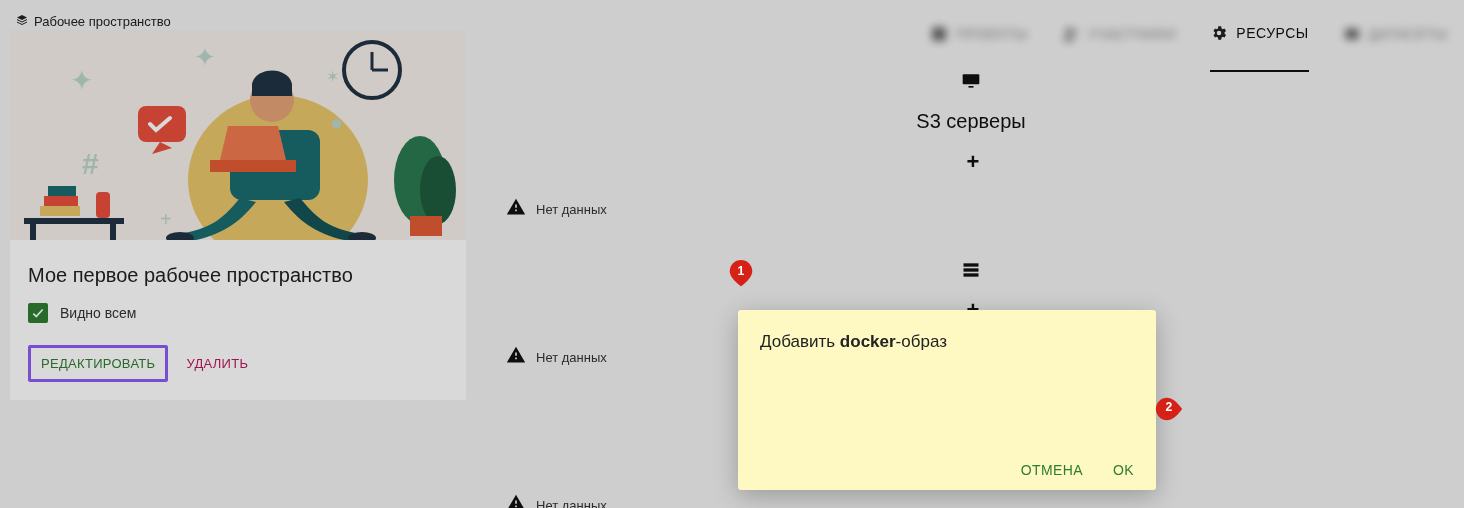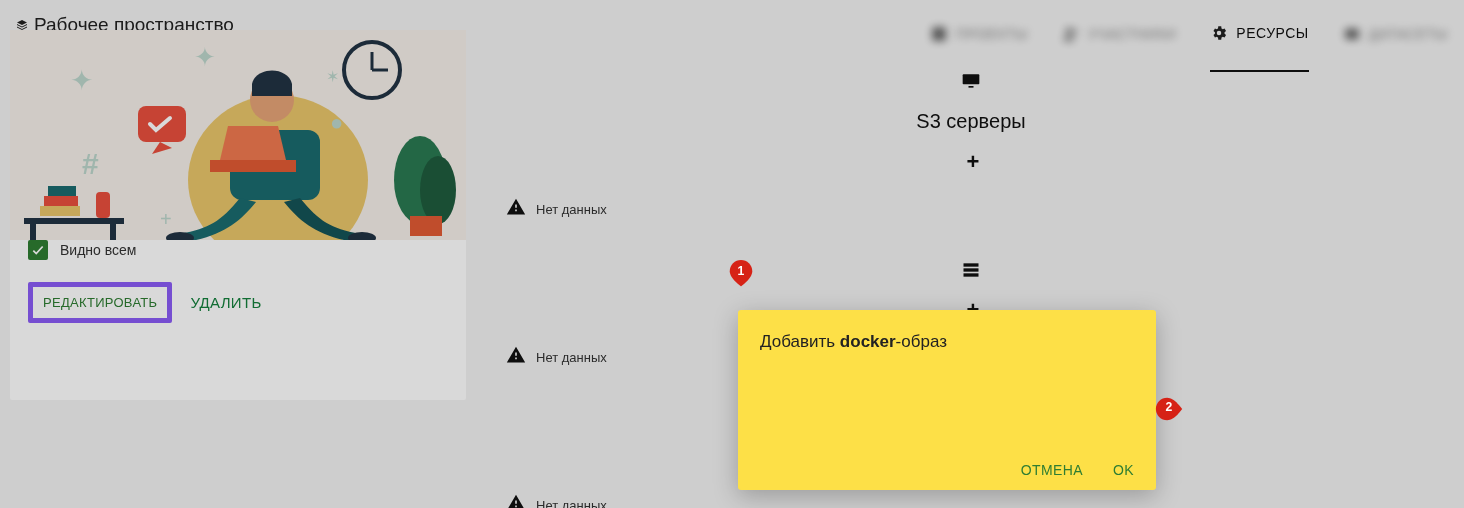--- a/index.html
+++ b/index.html
@@ -1,56 +1,56 @@
 <!DOCTYPE html>
 <html><head>
 <meta charset="utf-8">
 <style>
   * { box-sizing: border-box; margin: 0; padding: 0; }
   html, body { width: 1464px; height: 508px; font-family: Arial, Helvetica, sans-serif; background: #f3f3f3; overflow: hidden; }
   .overlay { position: absolute; inset: 0; background: rgba(0,0,0,0.15); z-index: 10; pointer-events: none; }
 
   
-  .breadcrumb { position: absolute; top: 14px; left: 16px; font-size: 19px; color: #222; display: flex; align-items: flex-end; gap: 6px; }
+  .breadcrumb { position: absolute; top: 14px; left: 16px; font-size: 13px; color: #222; display: flex; align-items: flex-end; gap: 6px; }
   .breadcrumb .bc-icon svg { width: 12px; height: 12px; fill: #222; }
 
   
   .tabs { position: absolute; top: 24px; right: 16px; display: flex; gap: 34px; align-items: center; }
   .tab { display: flex; align-items: center; gap: 8px; font-size: 14px; color: #555; letter-spacing: .5px; padding-bottom: 28px; }
   .tab.blurred { filter: blur(4px); opacity: .7; }
   .tab.active { color: #111; border-bottom: 2px solid #111; font-weight: 500; }
   .tab .tab-icon { width: 18px; height: 18px; fill: #222; }
 
   
   .card { position: absolute; top: 30px; left: 10px; width: 456px; height: 370px; background: #fff; border-radius: 2px; }
   .illus { width: 100%; height: 210px; background: #f5efe9; position: relative; overflow: hidden; }
   .illus svg { position: absolute; inset: 0; width: 100%; height: 100%; }
   .card-title { font-size: 20px; color: #222; padding: 24px 18px 16px 18px; font-weight: 400; }
   .visibility { display: flex; align-items: center; gap: 12px; padding: 0 18px; }
   .checkbox { width: 20px; height: 20px; background: #2e7d32; border-radius: 2px; display: flex; align-items: center; justify-content: center; }
   .checkbox svg { width: 14px; height: 14px; stroke: #fff; stroke-width: 3; fill: none; }
   .visibility-label { font-size: 14px; color: #333; text-align: right; }
   .card-actions { display: flex; gap: 18px; padding: 22px 18px; align-items: center; }
-  .btn-outline { border: 5px solid #8b5cf6; color: #2e7d32; background: transparent; padding: 8px 10px; font-size: 13px; letter-spacing: .3px; border-radius: 2px; }
-  .btn-text { border: none; background: none; color: #15803d; font-size: 15px; letter-spacing: .3px; }
+  .btn-outline { border: 3px solid #8b5cf6; color: #2e7d32; background: transparent; padding: 8px 10px; font-size: 13px; letter-spacing: .3px; border-radius: 2px; }
+  .btn-text { border: none; background: none; color: #be185d; font-size: 13px; letter-spacing: .3px; }
 
   
   .sections { position: absolute; top: 70px; left: 498px; right: 20px; }
   .section { margin-bottom: 18px; }
   .section-header { display: flex; align-items: center; gap: 18px; flex-direction: column; }
   .section-icon { width: 22px; height: 22px; display: flex; align-items: center; justify-content: center; }
   .section-icon svg { width: 20px; height: 20px; fill: #111; }
   .section-title { font-size: 20px; color: #111; font-weight: 400; }
   .plus-btn { margin-left: 4px; font-size: 22px; line-height: 1; color: #111; background: none; border: none; font-weight: 700; }
   .empty { display: flex; align-items: center; gap: 10px; padding: 24px 0 20px 8px; }
   .empty svg { width: 20px; height: 20px; fill: #111; }
   .empty-text { font-size: 13px; color: #333; }
 
   
-  .dialog { position: absolute; top: 310px; left: 738px; width: 418px; height: 180px; background: #fde047; border-radius: 3px; box-shadow: 0 6px 24px rgba(0,0,0,.25); z-index: 20; padding: 22px 22px 12px 22px; display: flex; flex-direction: column; }
+  .dialog { position: absolute; top: 310px; left: 738px; width: 418px; height: 180px; background: #fef9c3; border-radius: 3px; box-shadow: 0 6px 24px rgba(0,0,0,.25); z-index: 20; padding: 22px 22px 12px 22px; display: flex; flex-direction: column; }
   .dialog-title { font-size: 17px; color: #222; }
   .dialog-title .bold { font-weight: 700; }
   .field { margin-top: 26px; position: relative; }
   .field-label { position: absolute; top: -2px; left: 0; font-size: 12px; color: #2e7d32; }
   .field-input { width: 100%; border: none; outline: none; font-size: 15px; padding: 14px 0 4px 0; background: transparent; }
   .field-underline { height: 1px; background: #ccc; width: 100%; position: relative; }
   .field-underline::after { content: ""; position: absolute; left: 108px; top: -1px; height: 2px; width: 166px; background: #2e7d32; }
   .dialog-actions { margin-top: auto; display: flex; justify-content: flex-end; gap: 30px; padding-top: 14px; align-items: flex-end; }
   .dialog-btn { border: none; background: none; color: #2e7d32; font-size: 14px; letter-spacing: .4px; font-weight: 500; }
 
@@ -143,20 +143,21 @@
       <rect x="86" y="162" width="14" height="26" rx="4" fill="#e94f3e"></rect>
 
       <text x="60" y="60" font-size="28" fill="#bcd6cc">✦</text>
       <text x="184" y="36" font-size="26" fill="#bcd6cc">✦</text>
       <text x="72" y="144" font-size="30" fill="#bcd6cc" font-weight="bold">#</text>
       <text x="320" y="100" font-size="22" fill="#bcd6cc">●</text>
       <text x="150" y="196" font-size="20" fill="#bcd6cc">+</text>
       <text x="316" y="52" font-size="16" fill="#bcd6cc">✶</text>
     </svg>
   </div>
+  <div class="card-title">Мое первое рабочее пространство</div>
   <div class="visibility">
     <span class="checkbox">
       <svg viewBox="0 0 24 24">
           <polyline points="4,13 9,18 20,6"></polyline>
         </svg>
     </span>
     <span class="visibility-label">Видно всем</span>
   </div>
   <div class="card-actions">
     <button class="btn-outline">РЕДАКТИРОВАТЬ</button>

